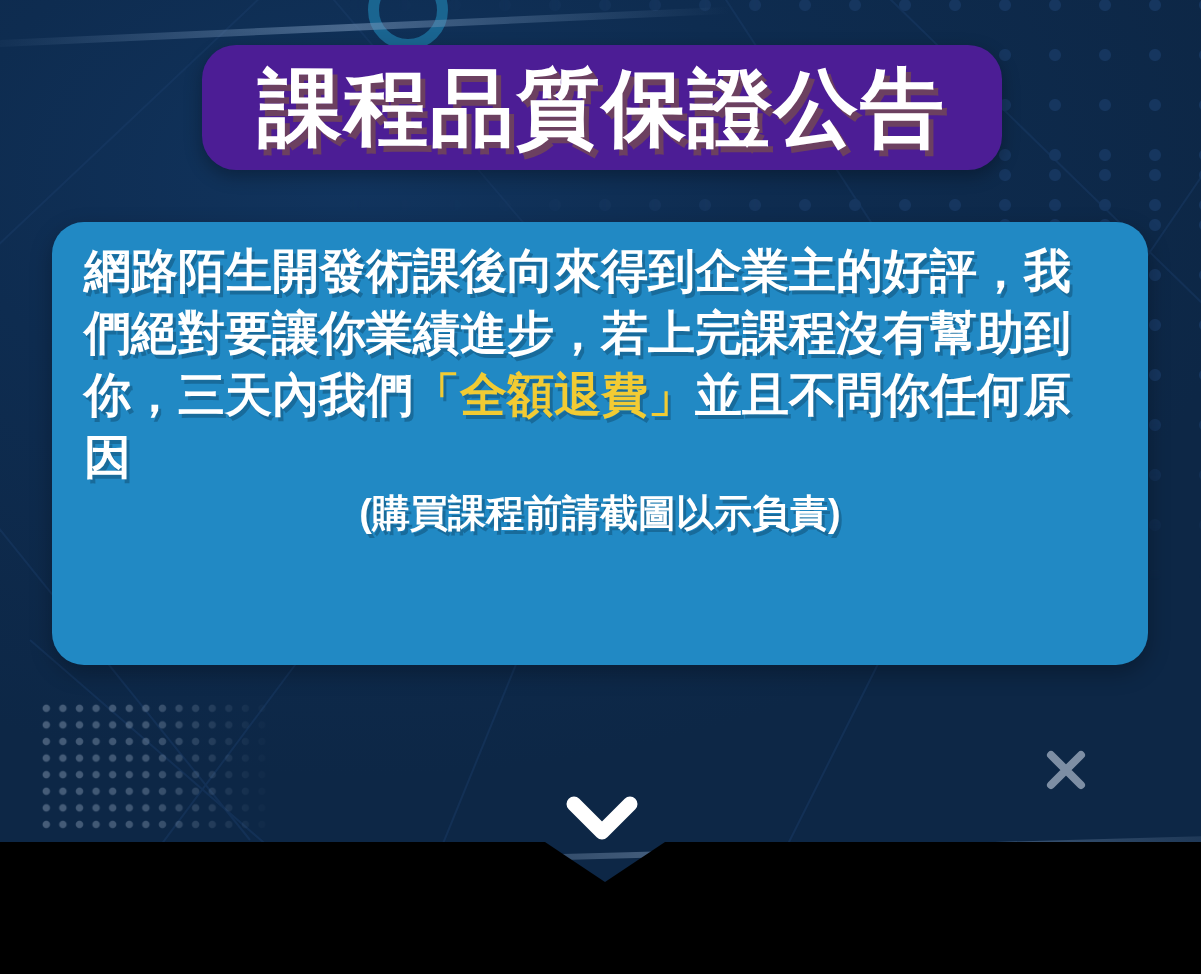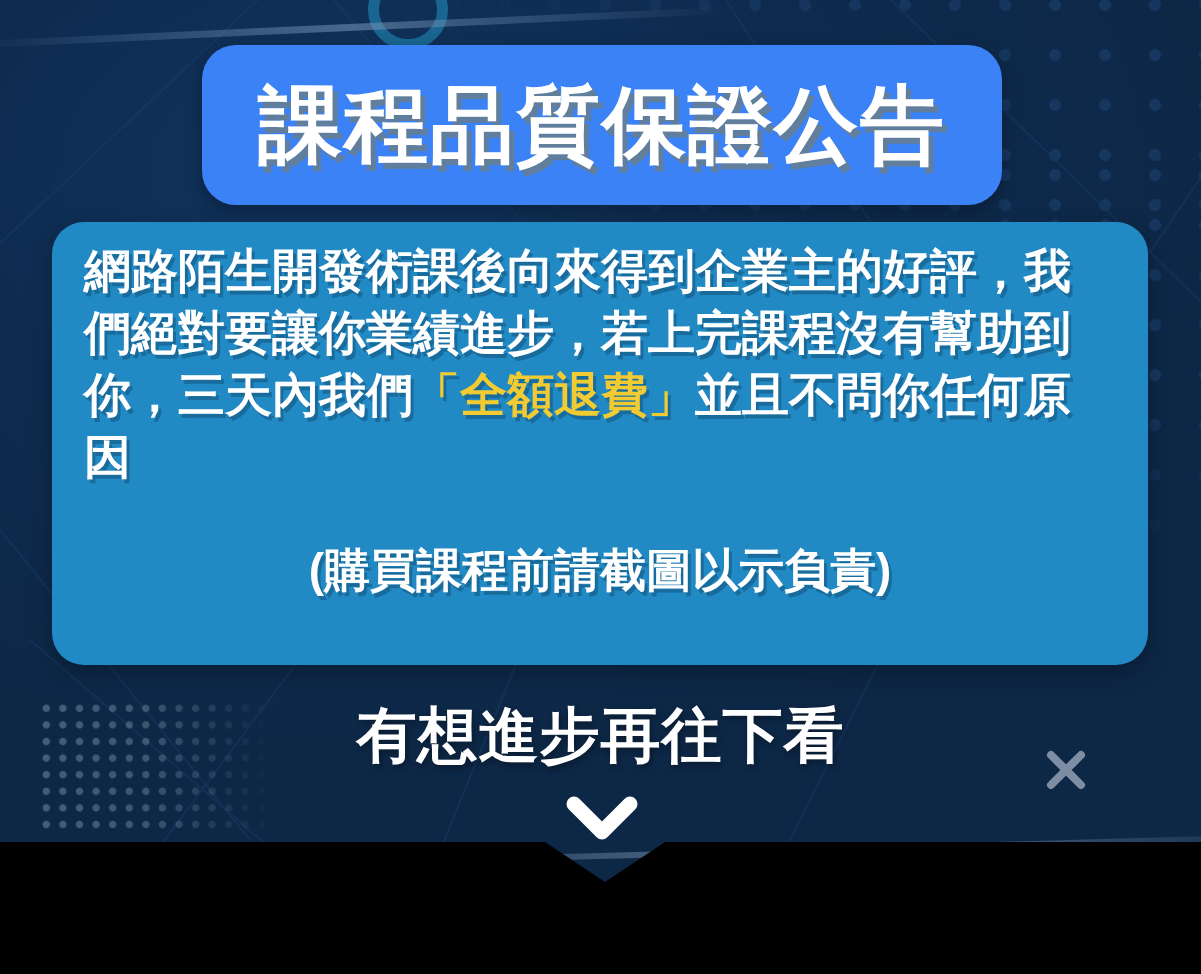--- a/index.html
+++ b/index.html
@@ -104,22 +104,22 @@
     opacity: 0.85;
     pointer-events: none;
   }
 
   
   .title-badge {
     position: absolute;
     left: 202px;
     top: 45px;
     width: 800px;
-    height: 160px;
-    background: #3b82f6;
+    height: 125px;
+    background: #4c1d95;
     border-radius: 34px;
     box-shadow: 0 6px 18px rgba(0,0,0,0.30);
     display: flex;
     align-items: center;
     justify-content: center;
   }
   .title-text {
     font-size: 84px;
     font-weight: 700;
     color: #ffffff;
@@ -149,23 +149,22 @@
     line-height: 1.32;
     letter-spacing: 0px;
     text-shadow: 3px 4px 0 rgba(13,70,106,0.45);
     text-align: left;
   }
   .hl-refund {
     color: #f2cb33;
     text-shadow: 3px 4px 0 rgba(13,70,106,0.45);
   }
   .body-note {
-    margin-top: 52px;
     text-align: center;
-    font-size: 46px;
+    font-size: 38px;
     font-weight: 700;
     color: #ffffff;
     text-shadow: 3px 4px 0 rgba(13,70,106,0.45);
   }
 
   
   .cta-text {
     position: absolute;
     left: 0;
     top: 696px;
@@ -245,21 +244,20 @@
   <div class="title-badge">
     <div class="title-text">課程品質保證公告</div>
   </div>
 
   <div class="body-card">
     <div class="body-paragraph"><span>網路陌生開發術課後向來得到企業主的好評，我們絕對要讓你業績進步，若上完課程沒有幫助到你，三天內我們</span><span class="hl-refund">「全額退費」</span><span>並且不問你任何原因</span></div>
 
     <div class="body-note">(購買課程前請截圖以示負責)</div>
   </div>
 
-  <div class="cta-text">有想進步再往下看</div>
 
   <svg class="chevron-down" viewBox="0 0 72 46" fill="none">
     <path d="M 8 8 L 36 36 L 64 8" stroke="#ffffff" stroke-width="15" stroke-linecap="round" stroke-linejoin="round"></path>
   </svg>
 
   <svg class="close-x" viewBox="0 0 48 48" fill="none">
     <path d="M 9 9 L 39 39 M 39 9 L 9 39" stroke="#9aa9bb" stroke-width="8" stroke-linecap="round" opacity="0.80"></path>
   </svg>
 
 </div>

